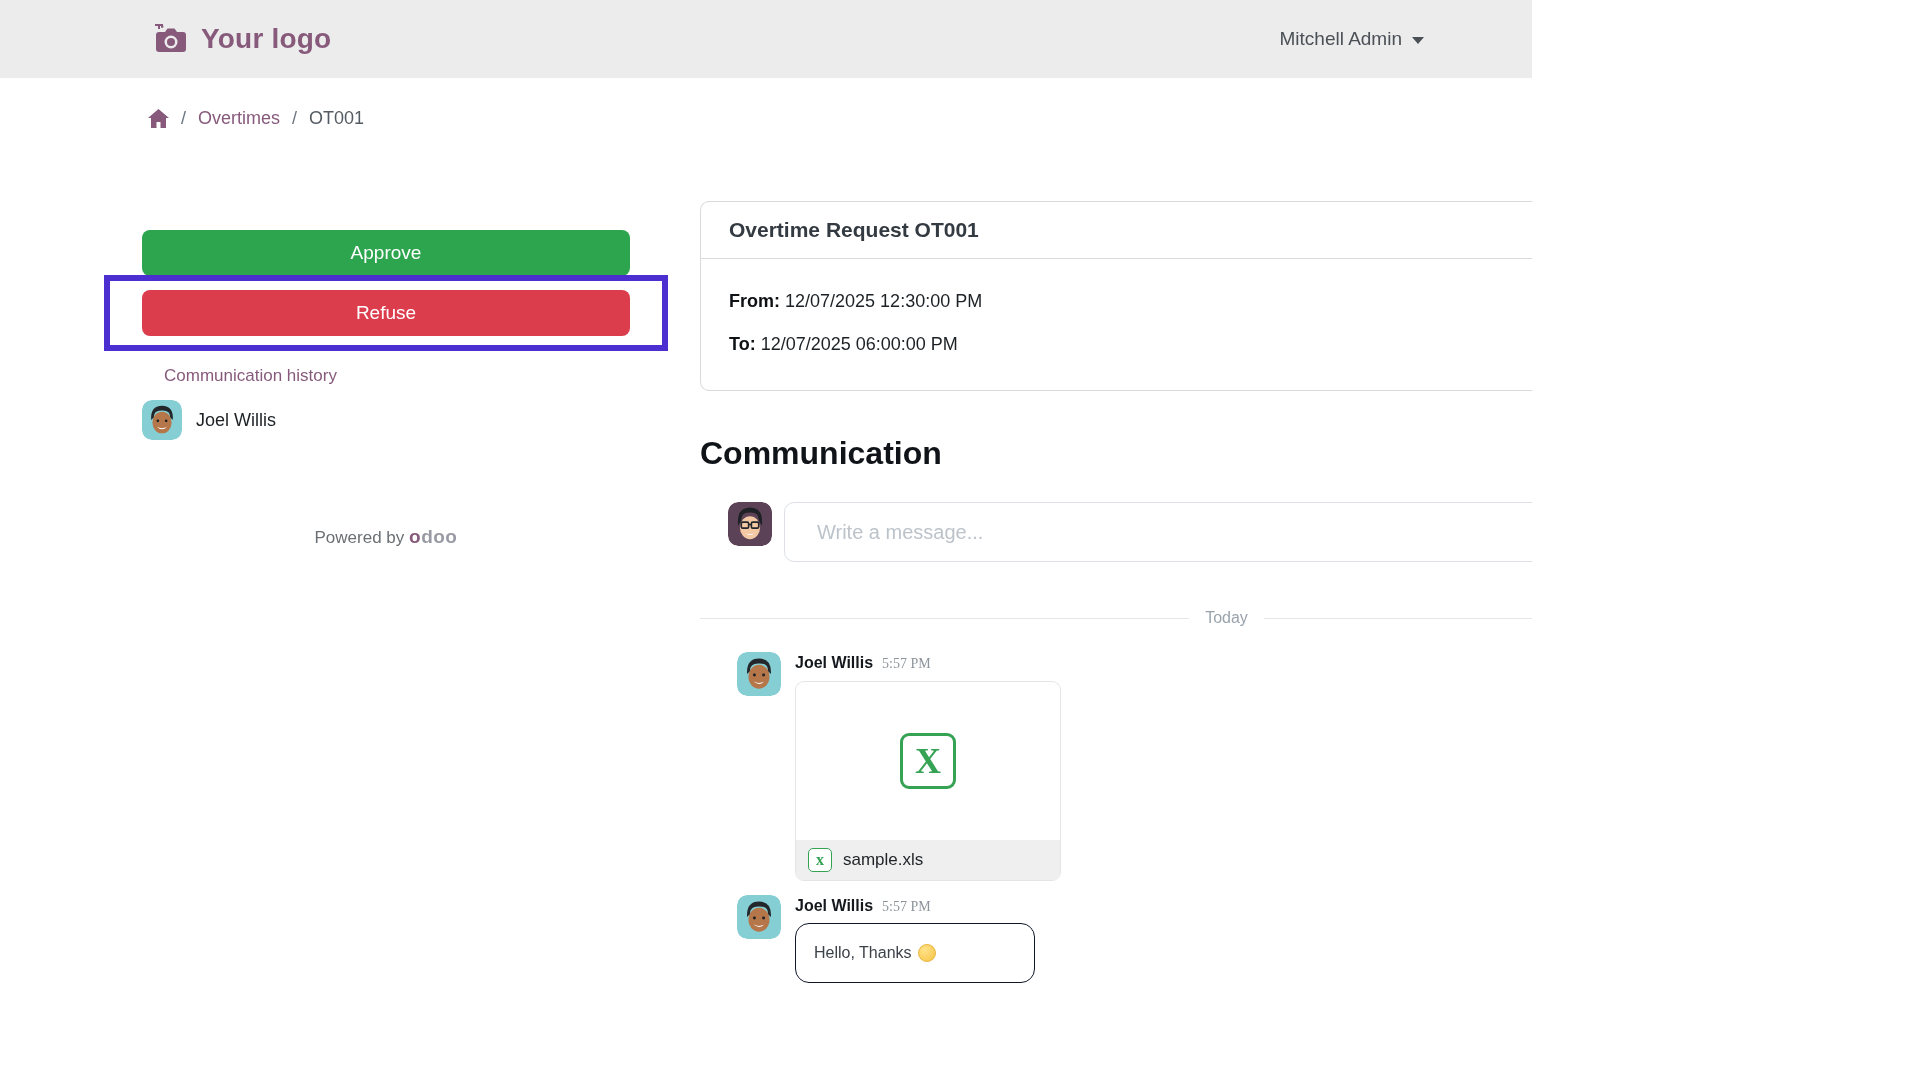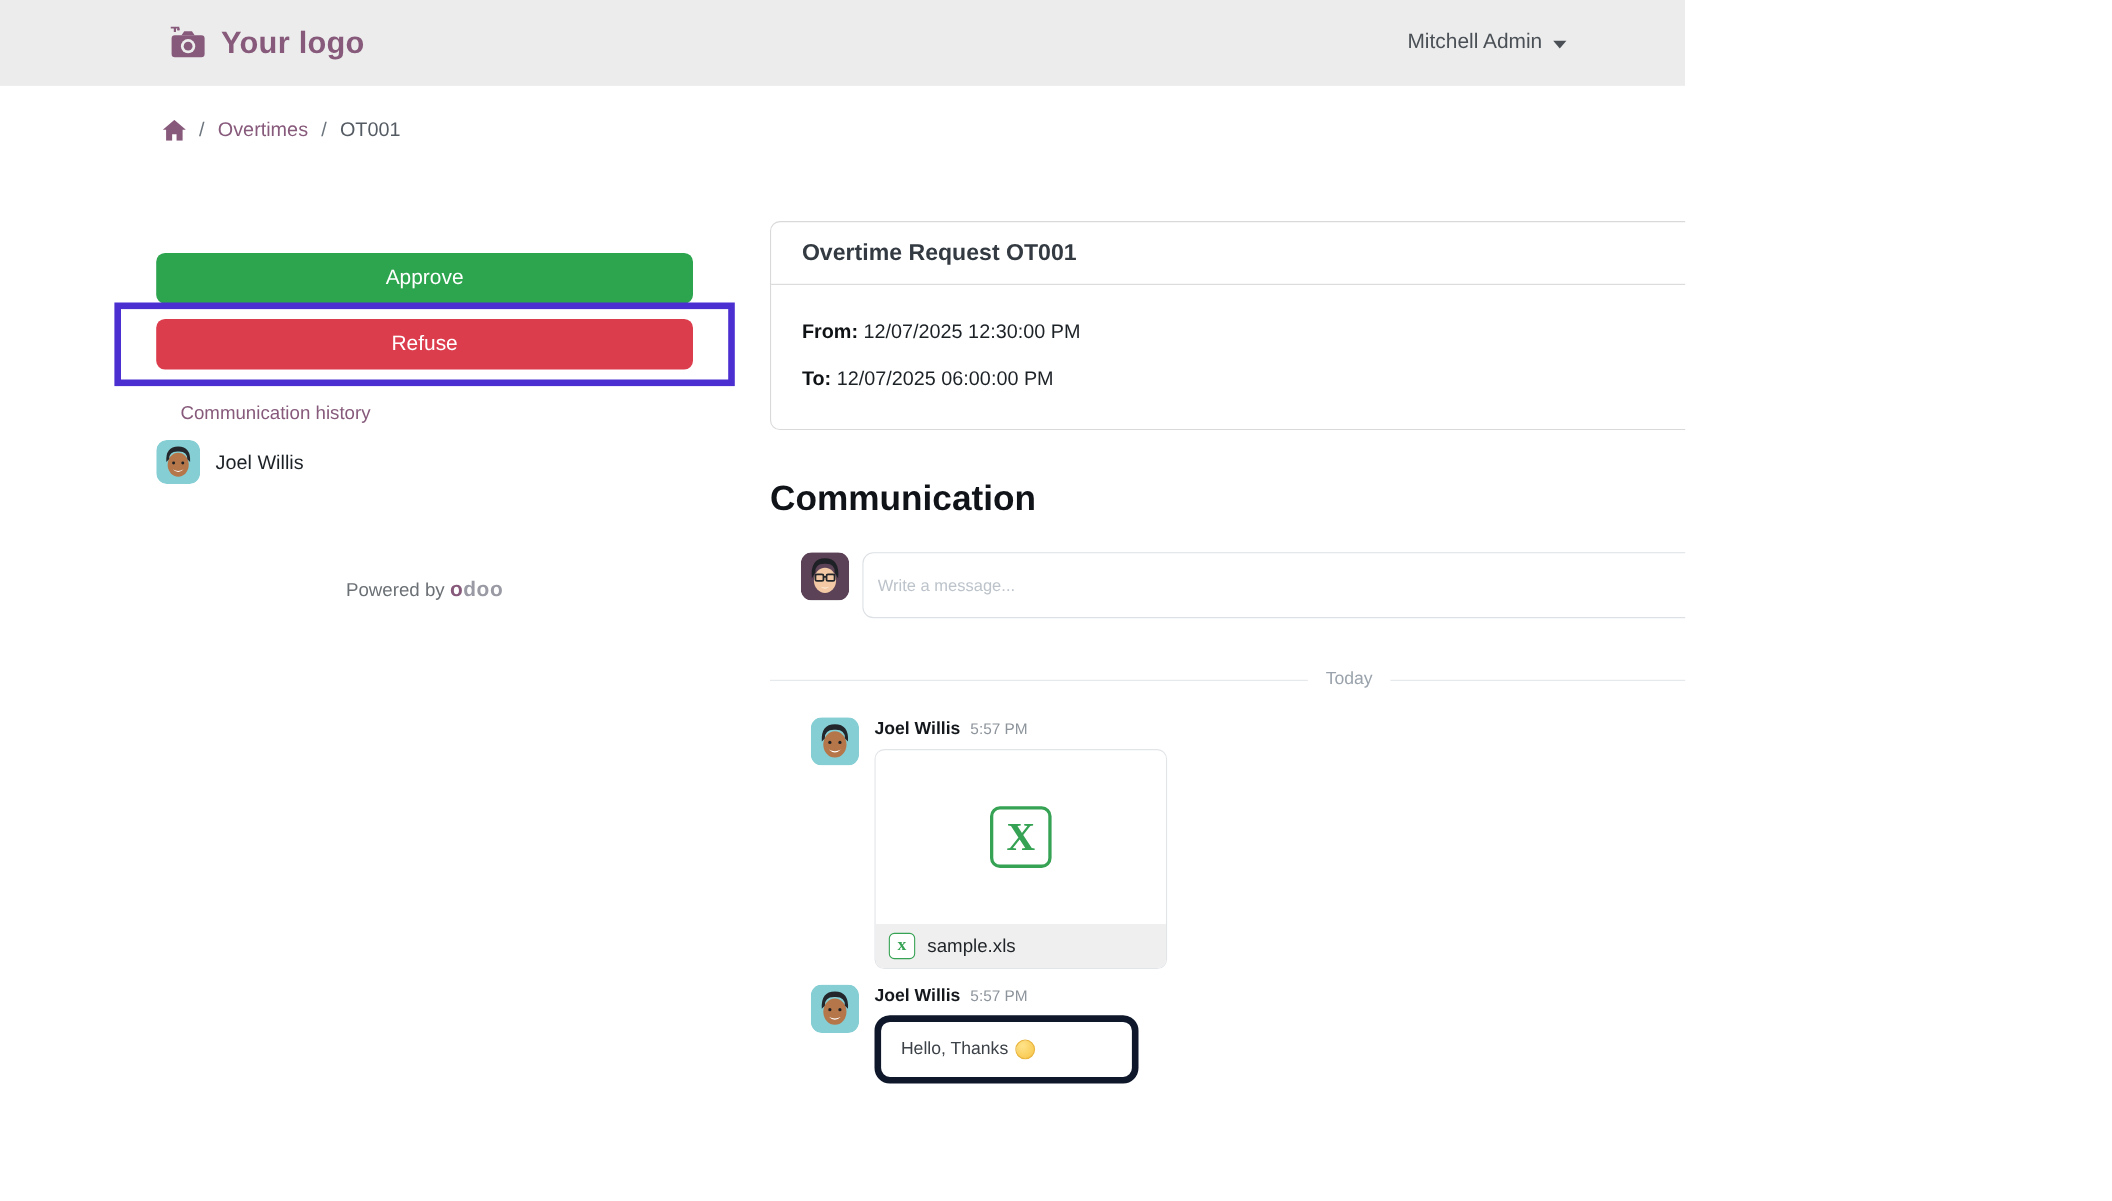--- a/index.html
+++ b/index.html
@@ -52,50 +52,50 @@
   .card-body { display:grid; grid-template-columns:1fr 1fr; column-gap:24px; padding:26px 28px 30px; }
   .field-row { font-size:18px; line-height:32px; margin-bottom:11px; color:#1c2126; }
   .field-row:last-child { margin-bottom:0; }
   .field-label { font-weight:bold; color:#0f1215; }
 
   
   .comm-heading { margin-top:44px; font-size:32px; font-weight:bold; color:#101418; }
   .composer { display:flex; align-items:flex-start; gap:12px; margin-top:30px; padding-left:28px; }
   .msg-input-wrap { position:relative; flex:1; margin-right:12px; }
   .msg-input { width:100%; height:60px; border:1px solid #dde1e5; border-radius:10px;
-               padding:0 54px 0 13px; font-size:15px; color:#212529; font-family:"Liberation Sans",sans-serif; outline:none; }
+               padding:0 54px 0 32px; font-size:20px; color:#212529; font-family:"Liberation Sans",sans-serif; outline:none; }
   .msg-input::placeholder { color:#bcc3ca; }
   .smiley-btn { position:absolute; right:16px; top:19px; cursor:pointer; line-height:0; }
   .send-row { display:flex; align-items:center; justify-content:space-between; margin-top:22px; padding-left:84px; }
   .btn-send { background:#B3A5AF; color:#fff; border:none; border-radius:6px; height:38px; padding:0 17px;
               font-size:17px; font-weight:bold; font-family:"Liberation Sans",sans-serif; cursor:pointer; }
   .send-icons { display:flex; align-items:center; gap:22px; margin-right:40px; }
   .icon-btn { cursor:pointer; line-height:0; }
 
   .day-divider { display:flex; align-items:center; margin-top:47px; margin-right:25px; }
   .day-divider .line { flex:1; height:1px; background:#e4e7ea; }
   .day-divider .day-label { padding:0 16px; color:#9aa3ac; font-size:16px; }
 
   .message { display:flex; align-items:flex-start; gap:14px; margin-top:25px; padding-left:37px; }
   .message.second { margin-top:14px; }
   .msg-head { display:flex; align-items:baseline; gap:9px; padding-top:2px; }
   .msg-author { font-size:16px; font-weight:bold; color:#14181c; }
-  .msg-time { font-size:14px; color:#8d949b; }
+  .msg-time { font-size:14px; color:#8d949b;font-family:Liberation Serif, serif; }
 
   .attachment-card { margin-top:9px; width:266px; border:1px solid #e2e5e8; border-radius:9px; overflow:hidden; background:#fff; cursor:pointer; }
   .attachment-preview { height:158px; display:flex; align-items:center; justify-content:center; }
   .xls-big { width:56px; height:56px; border:3px solid #36a254; border-radius:9px; display:flex; align-items:center; justify-content:center;
              color:#36a254; font-family:"Liberation Serif",serif; font-weight:bold; font-size:36px; line-height:1; }
   .attachment-bar { height:40px; background:#efefef; display:flex; align-items:center; gap:11px; padding:0 12px; }
   .xls-small { width:24px; height:24px; background:#fff; border:1.5px solid #36a254; border-radius:5px; flex:none;
                display:flex; align-items:center; justify-content:center; color:#36a254;
                font-family:"Liberation Serif",serif; font-weight:bold; font-size:16px; line-height:1; }
   .attachment-name { font-size:17px; color:#1f2327; }
 
-  .bubble { margin-top:8px; width:240px; height:60px; border:6px solid #0f172a; border-radius:14px; background:#fff;
+  .bubble { margin-top:8px; width:240px; height:60px; border:1px solid #0f172a; border-radius:14px; background:#fff;
             padding:25px 18px; font-size:16px; color:#3c4248; display:flex; align-items:center; gap:6px; }
   .emoji-dot { width:18px; height:18px; border-radius:50%; flex:none;
                background:radial-gradient(circle at 35% 30%, #ffe38a, #f6c344); border:1px solid #e8b43c; }
 </style>
 </head>
 <body>
 
 <div class="page">
 
   <div class="topbar">

